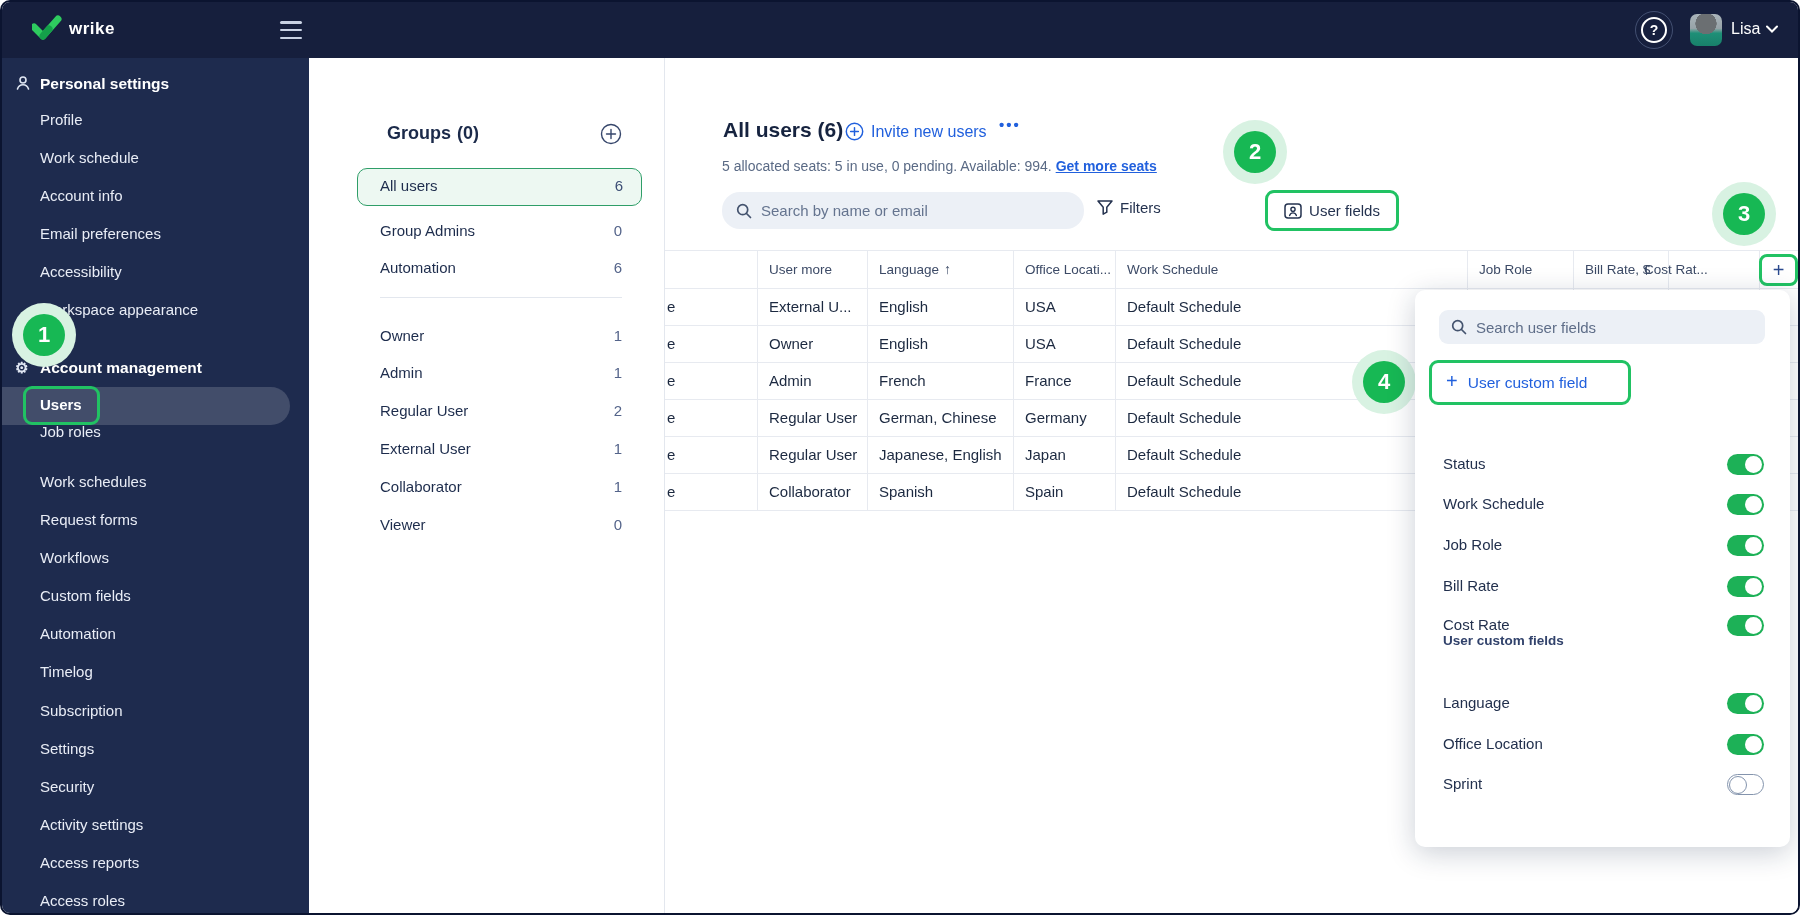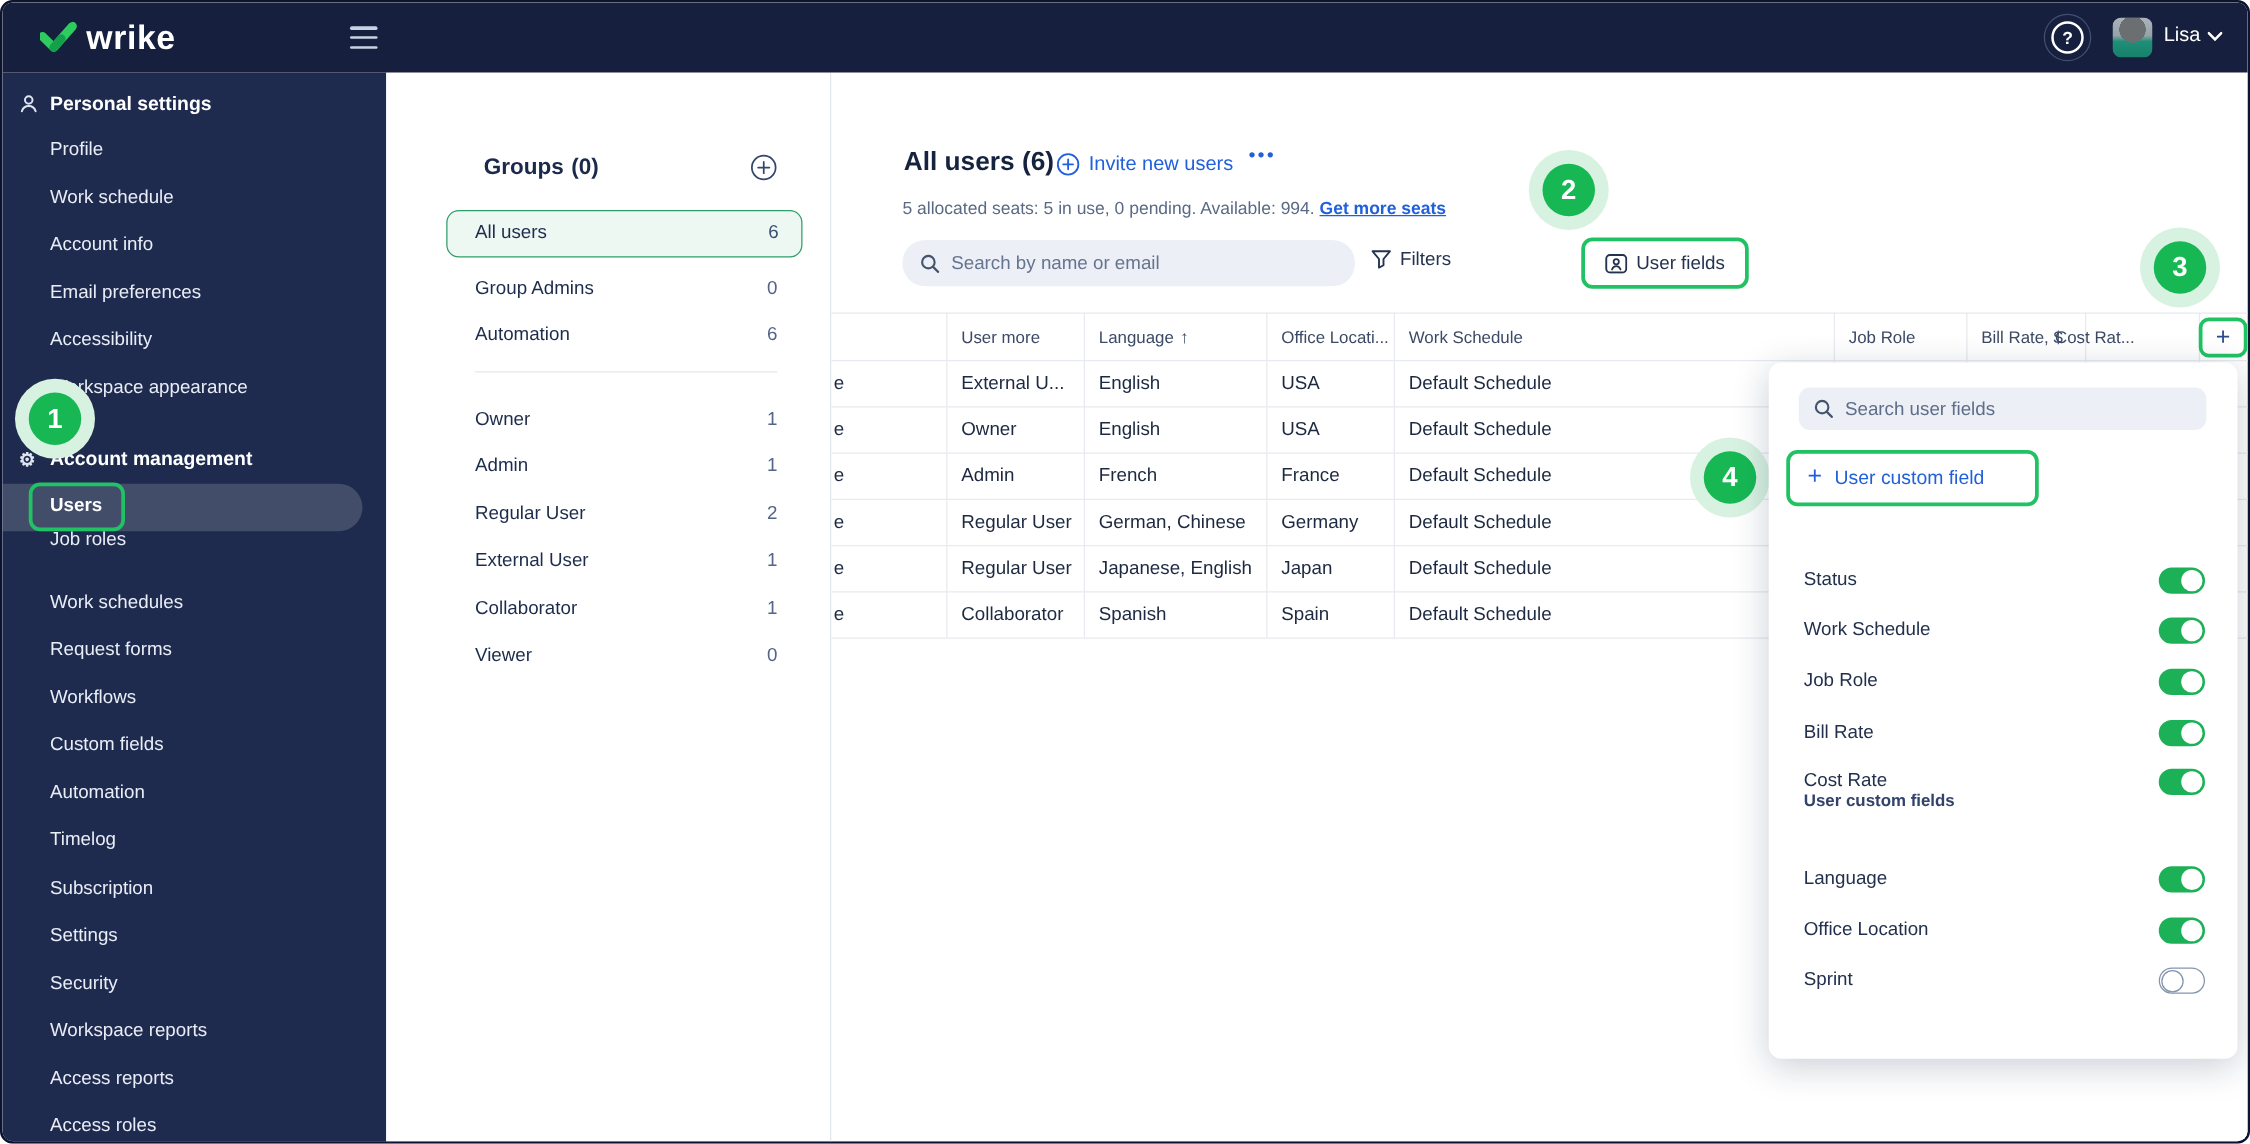--- a/index.html
+++ b/index.html
@@ -4,21 +4,21 @@
 <style>
   * { margin:0; padding:0; box-sizing:border-box; }
   html,body { background:#fff; }
   body { font-family:"Liberation Sans", sans-serif; }
   .frame { position:relative; width:1800px; height:915px; background:#fff;
            border:2px solid #0b1430; border-radius:10px; overflow:hidden; }
 
   
   .topbar { position:absolute; left:0; top:0; width:100%; height:56px; background:#161f3d; z-index:30; }
   .logo { position:absolute; left:30px; top:13px; display:flex; align-items:center; gap:7px; }
-  .logo-text { color:#fff; font-size:27px; font-weight:bold; letter-spacing:.5px; }
+  .logo-text { color:#fff; font-size:17px; font-weight:bold; letter-spacing:.5px; }
   .hamburger { position:absolute; left:278px; top:19px; width:22px; height:18px; display:flex; flex-direction:column; justify-content:space-between; cursor:pointer; }
   .hamburger span { display:block; height:2.5px; background:#c9d2e4; border-radius:2px; }
   .help-btn { position:absolute; left:1633px; top:9px; width:38px; height:38px; border-radius:50%;
               border:1px solid rgba(150,170,210,.35); display:flex; align-items:center; justify-content:center; }
   .help-inner { width:26px; height:26px; border-radius:50%; border:2px solid #fff; color:#fff;
                 font-size:14px; font-weight:bold; display:flex; align-items:center; justify-content:center; }
   .avatar { position:absolute; left:1688px; top:12px; width:32px; height:32px; border-radius:7px;
             background:
               radial-gradient(circle at 50% 30%, #6b6f72 0 38%, transparent 39%),
               linear-gradient(180deg,#aab4ba 0%, #97a3a8 45%, #1e8f77 60%, #18806a 100%); }
@@ -160,21 +160,21 @@
     <div class="side-item" style="top:365px;">Job roles</div>
     <div class="side-item" style="top:415px;">Work schedules</div>
     <div class="side-item" style="top:453px;">Request forms</div>
     <div class="side-item" style="top:491px;">Workflows</div>
     <div class="side-item" style="top:529px;">Custom fields</div>
     <div class="side-item" style="top:567px;">Automation</div>
     <div class="side-item" style="top:605px;">Timelog</div>
     <div class="side-item" style="top:644px;">Subscription</div>
     <div class="side-item" style="top:682px;">Settings</div>
     <div class="side-item" style="top:720px;">Security</div>
-    <div class="side-item" style="top:758px;">Workspace reports</div>
+    <div class="side-item" style="top:758px;">Activity settings</div>
     <div class="side-item" style="top:796px;">Access reports</div>
     <div class="side-item" style="top:834px;">Access roles</div>
   </div>
 
   <div class="groups">
     <div class="groups-title">
       <span>Groups</span><span class="cnt">(0)</span>
     </div>
     <div class="groups-add">
       <svg width="22" height="22" viewBox="0 0 22 22">

